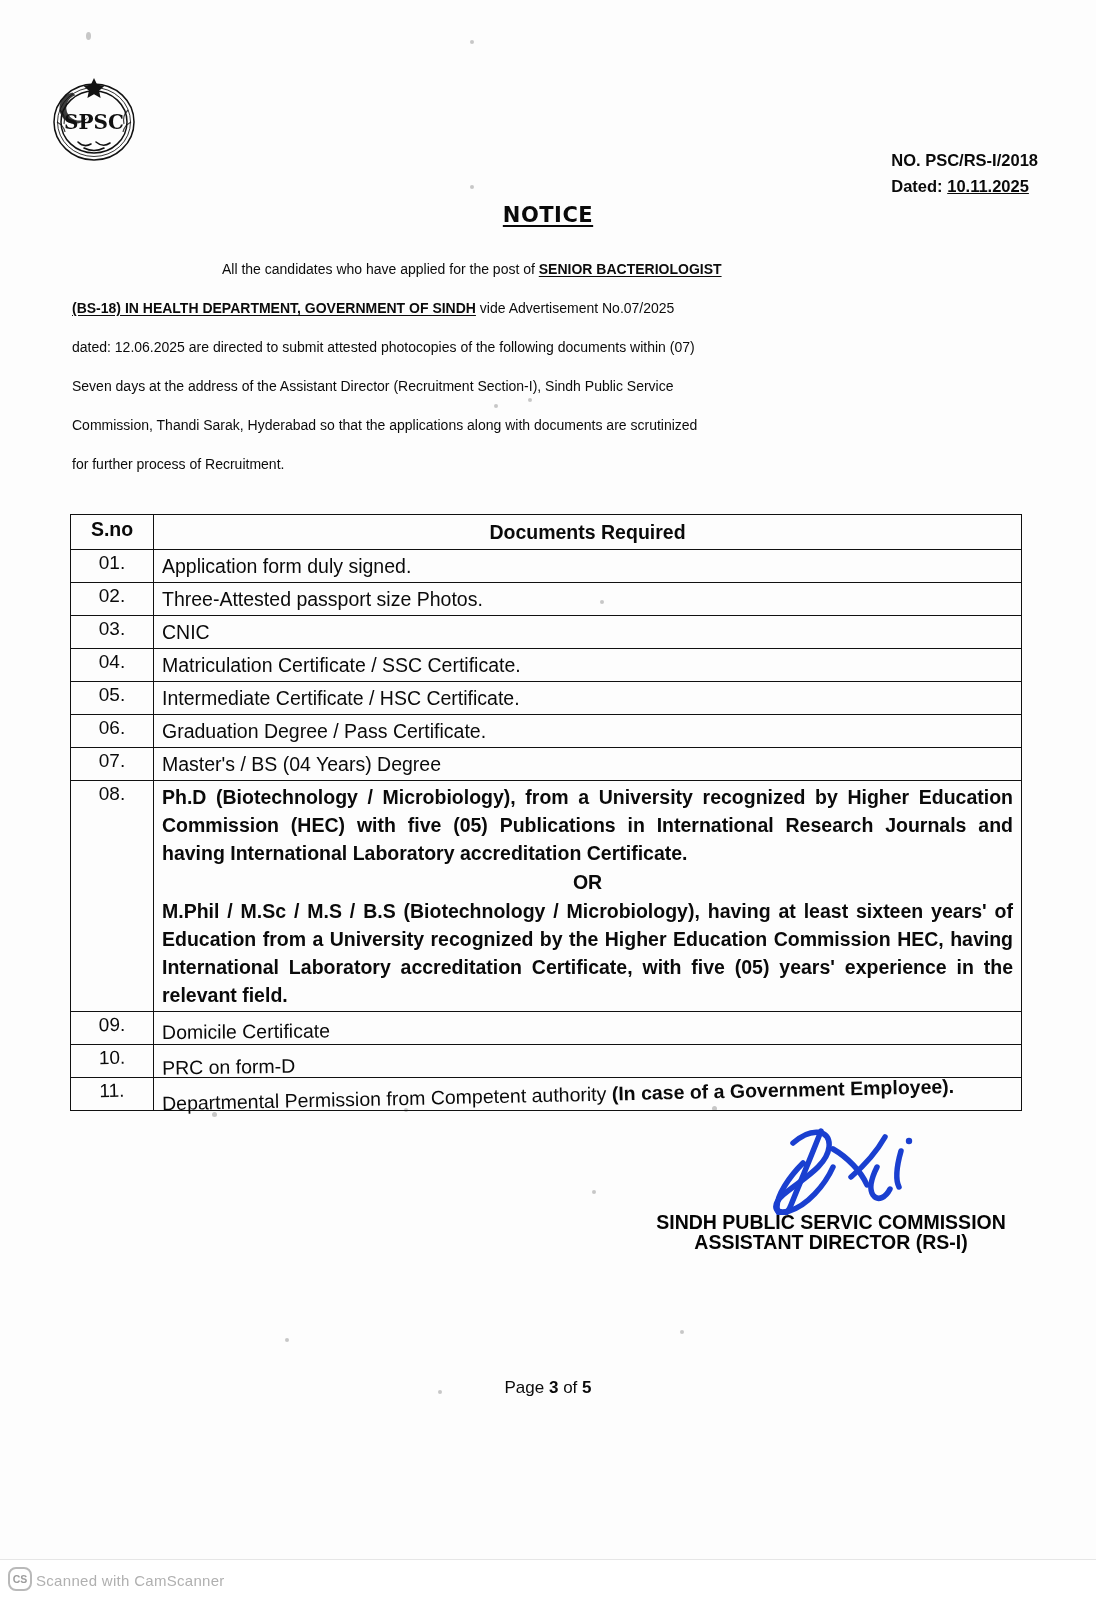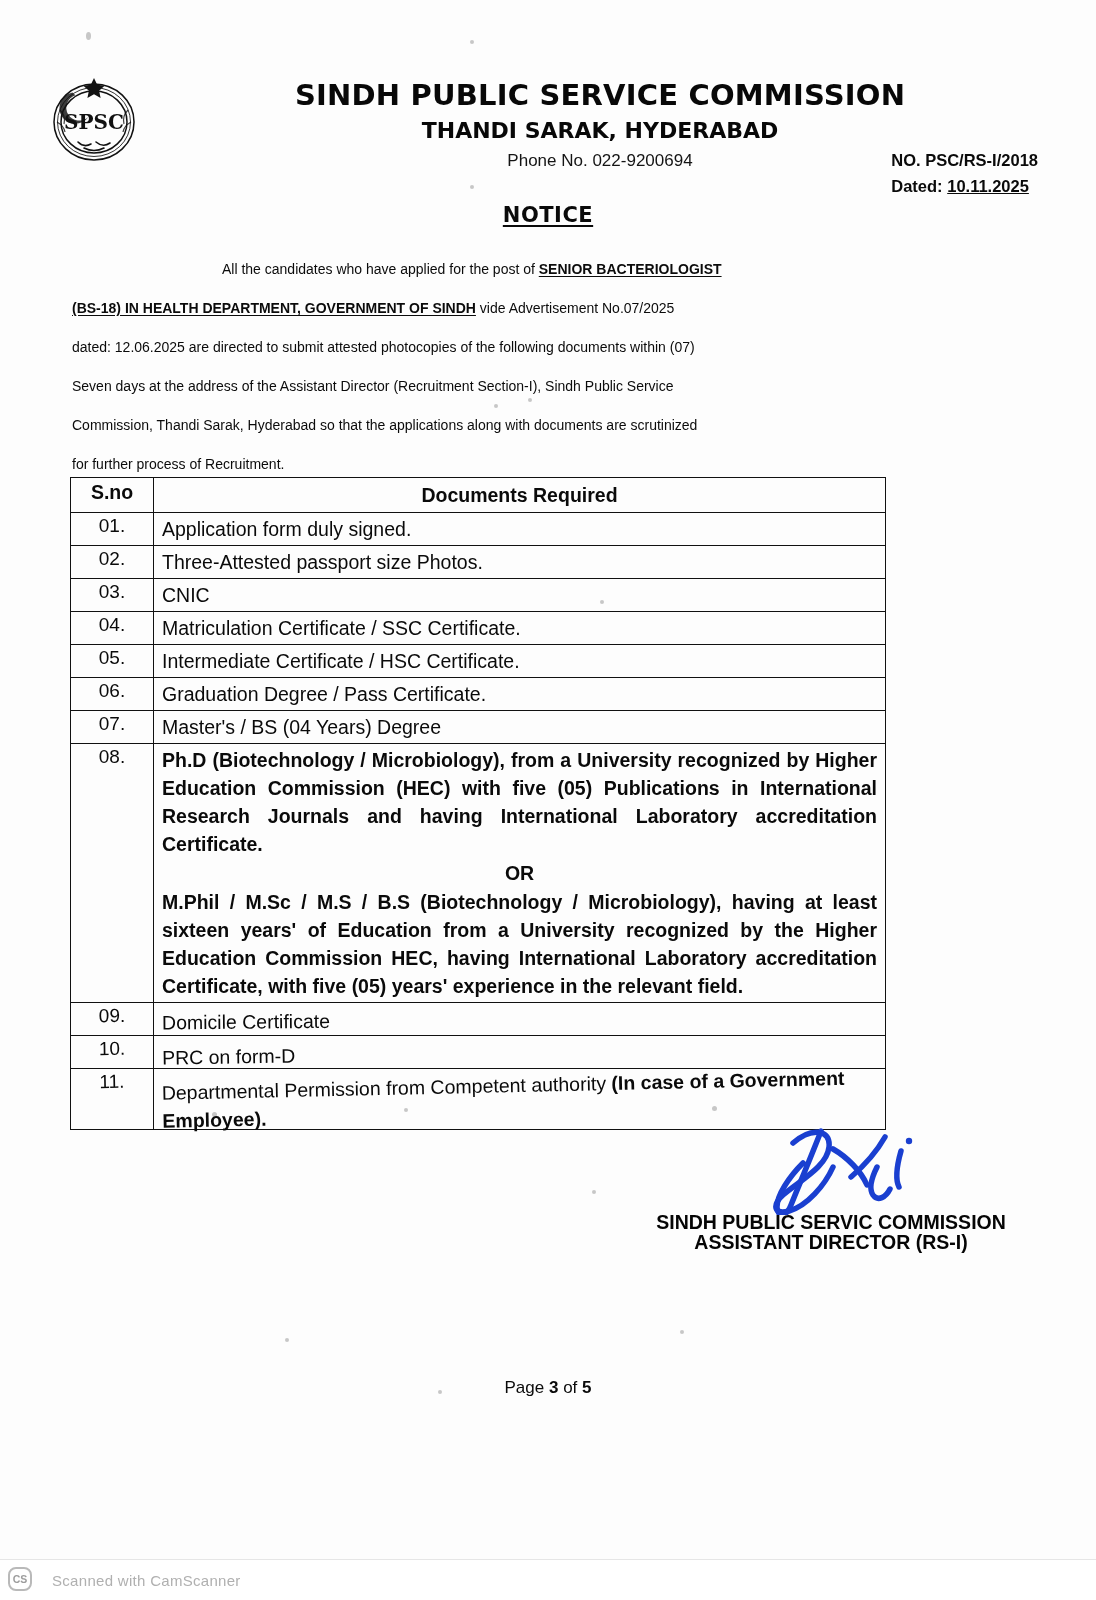--- a/index.html
+++ b/index.html
@@ -104,22 +104,22 @@
     color: #0b0b0b;
   }
   .para .indent { display: inline-block; width: 150px; }
   .para b { font-weight: bold; }
   .para .u { text-decoration: underline; text-underline-offset: 2px; }
 
   
   .tbl {
     position: absolute;
     left: 70px;
-    top: 477px;
-    width: 816px;
+    top: 514px;
+    width: 952px;
     border-collapse: collapse;
     font-family: "Liberation Sans", sans-serif;
   }
   .tbl td, .tbl th {
     border: 1.6px solid #111;
     padding: 2px 8px;
     vertical-align: top;
   }
   .tbl .c-no {
     width: 66px;
@@ -216,21 +216,20 @@
     justify-content: center;
   }
   .cs-text {
     position: absolute;
     left: 36px;
     bottom: 11px;
     color: #b0b0b0;
     font-size: 15px;
     font-family: "Liberation Sans", sans-serif;
     letter-spacing: .3px;
-    margin-left: 16px;
   }
 </style>
 </head>
 <body>
 
 <div class="page">
 
   <div class="speck" style="left:86px;top:32px;width:5px;height:8px;"></div>
   <div class="speck" style="left:470px;top:40px;width:4px;height:4px;"></div>
   <div class="speck" style="left:470px;top:185px;width:4px;height:4px;"></div>
@@ -269,25 +268,20 @@
 
       <g stroke="#111" stroke-width="1.2" fill="none" opacity=".8">
         <path d="M16 38 q6 6 4 14"></path>
         <path d="M84 38 q-6 6 -4 14"></path>
         <path d="M13 50 q7 4 8 10"></path>
         <path d="M87 50 q-7 4 -8 10"></path>
       </g>
     </svg>
   </div>
 
-  <div class="header-block">
-    <div class="org-title">SINDH PUBLIC SERVICE COMMISSION</div>
-    <div class="org-sub">THANDI SARAK, HYDERABAD</div>
-    <div class="phone">Phone No. 022-9200694</div>
-  </div>
 
   <div class="ref-block">
     <div>NO. PSC/RS-I/2018</div>
     <div>
       <span>Dated:</span>
       <span class="dated-val">10.11.2025</span>
     </div>
   </div>
 
   <div class="notice-title">NOTICE</div>

